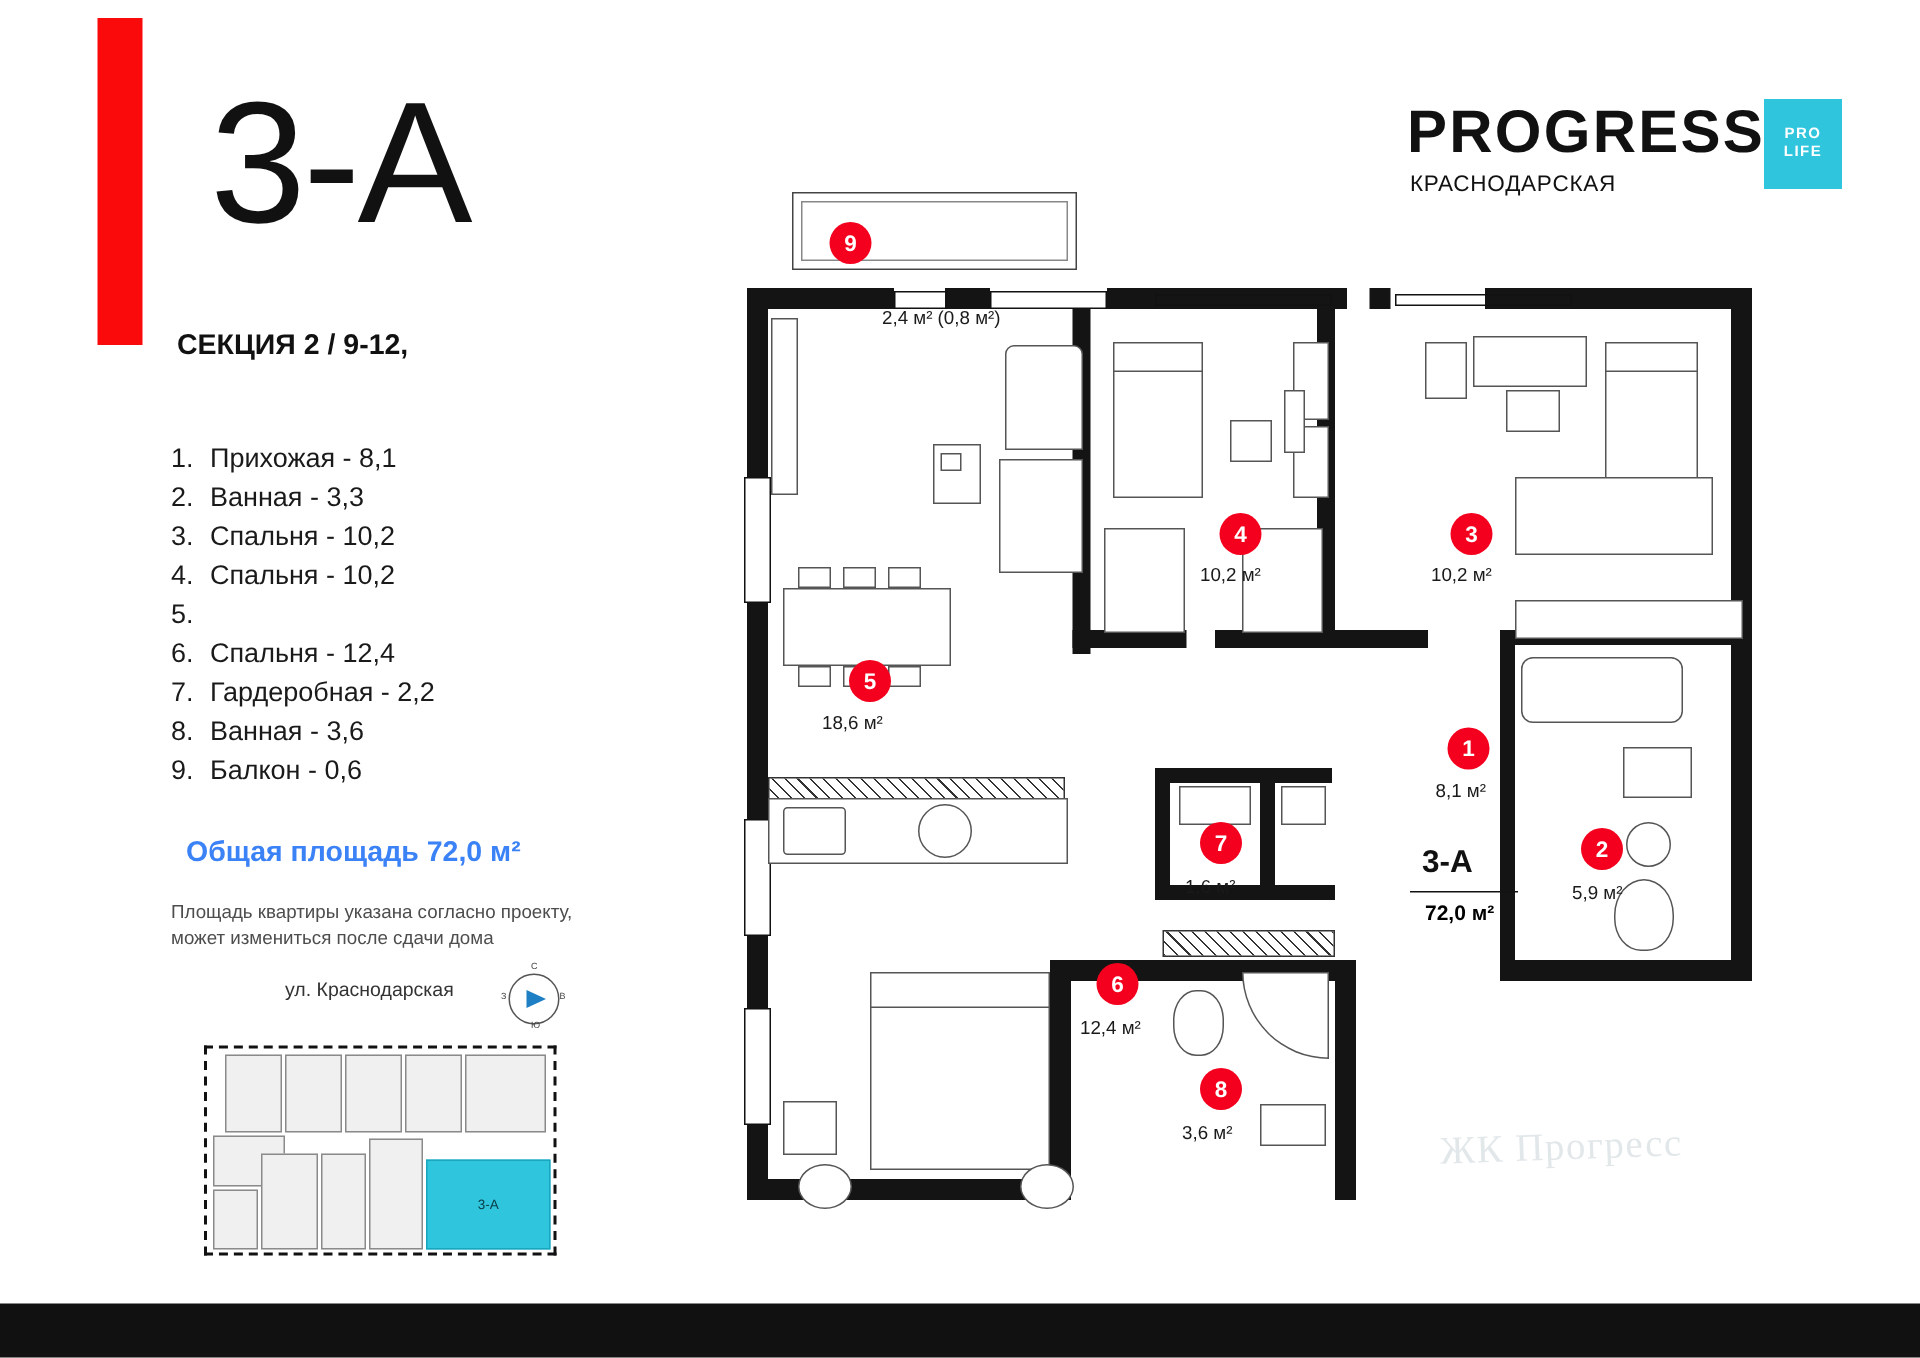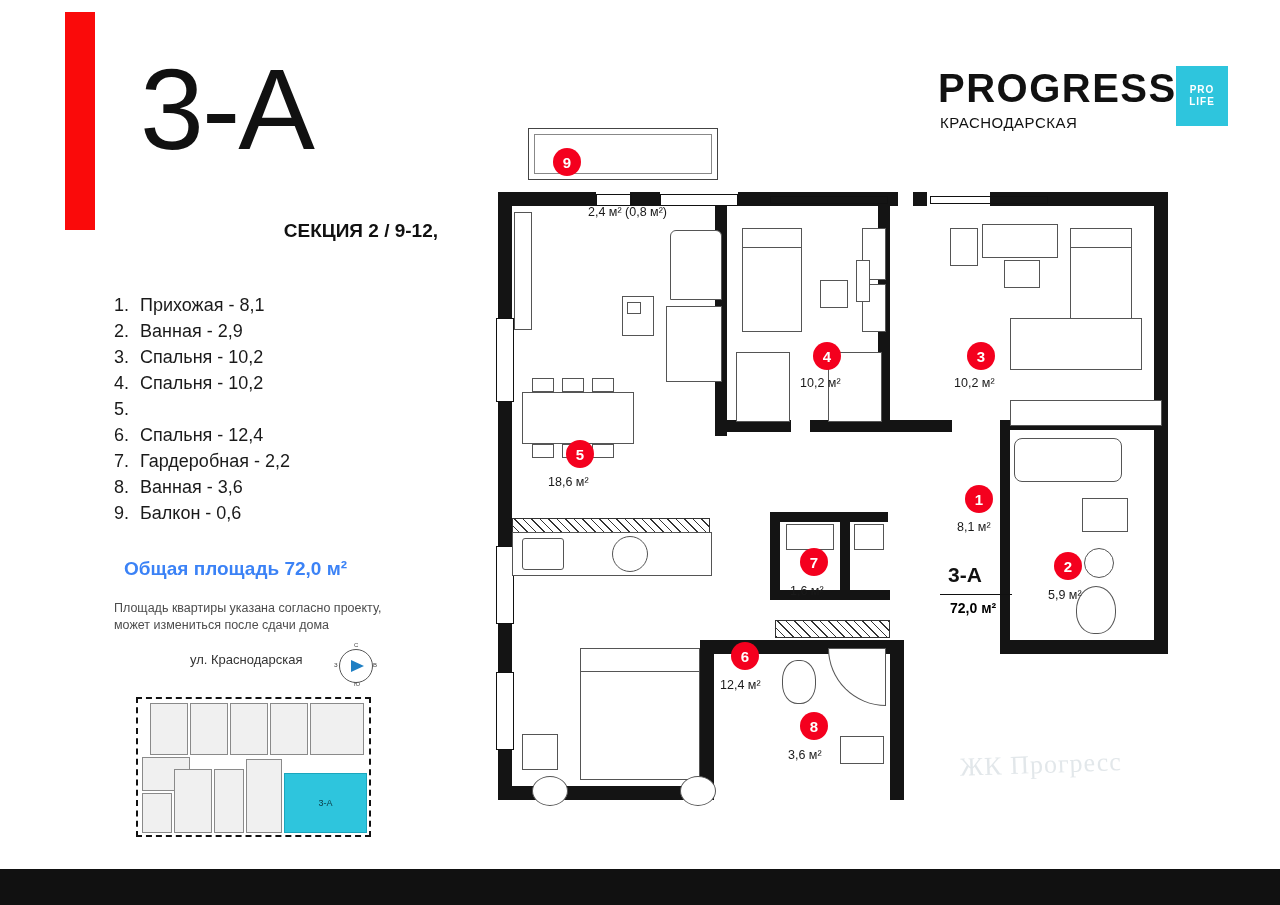--- a/index.html
+++ b/index.html
@@ -39,21 +39,21 @@
     font-size: 115px;
     line-height: 115px;
     font-weight: 400;
     letter-spacing: -2px;
     color: #111;
   }
   .section-line {
     position: absolute;
     left: 118px; top: 218px;
     width: 320px;
-    text-align: right;
+    text-align: left;
     font-size: 19px;
     font-weight: bold;
     line-height: 26px;
     color: #111;
   }
   .room-list {
     position: absolute;
     left: 114px; top: 292px;
     width: 340px;
   }
@@ -275,21 +275,21 @@
     <div>СЕКЦИЯ 2 / 9-12,</div>
   </div>
 
   <div class="room-list">
     <div class="row">
       <span class="num">1.</span>
       <span class="txt">Прихожая - 8,1</span>
     </div>
     <div class="row">
       <span class="num">2.</span>
-      <span class="txt">Ванная - 2,9</span>
+      <span class="txt">Ванная - 3,3</span>
     </div>
     <div class="row">
       <span class="num">3.</span>
       <span class="txt">Спальня - 10,2</span>
     </div>
     <div class="row">
       <span class="num">4.</span>
       <span class="txt">Спальня - 10,2</span>
     </div>
     <div class="row">

